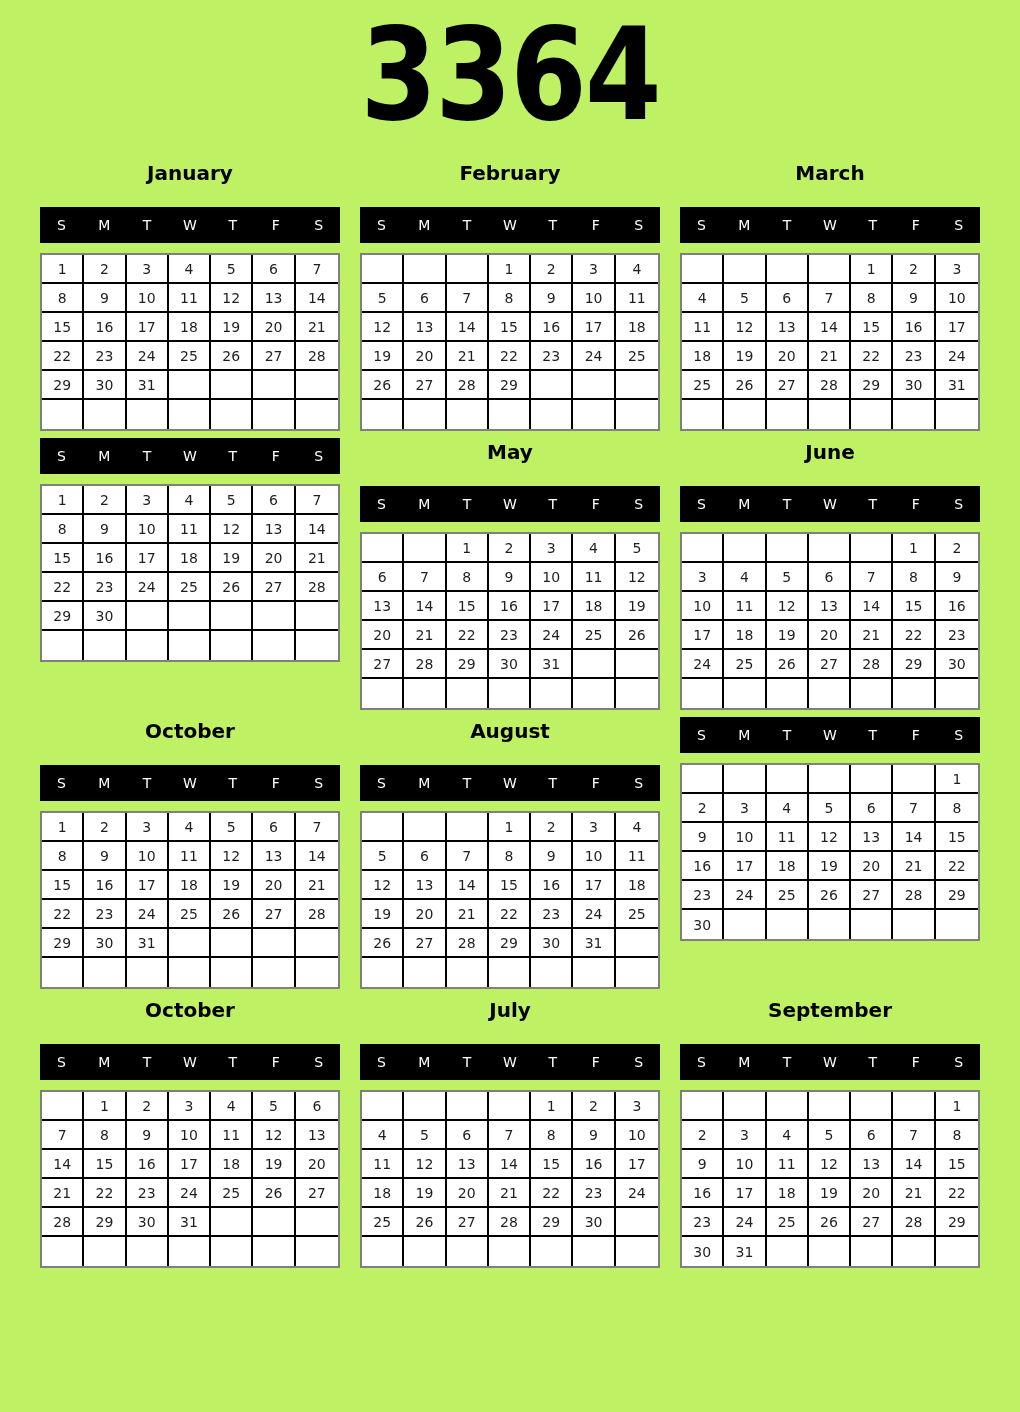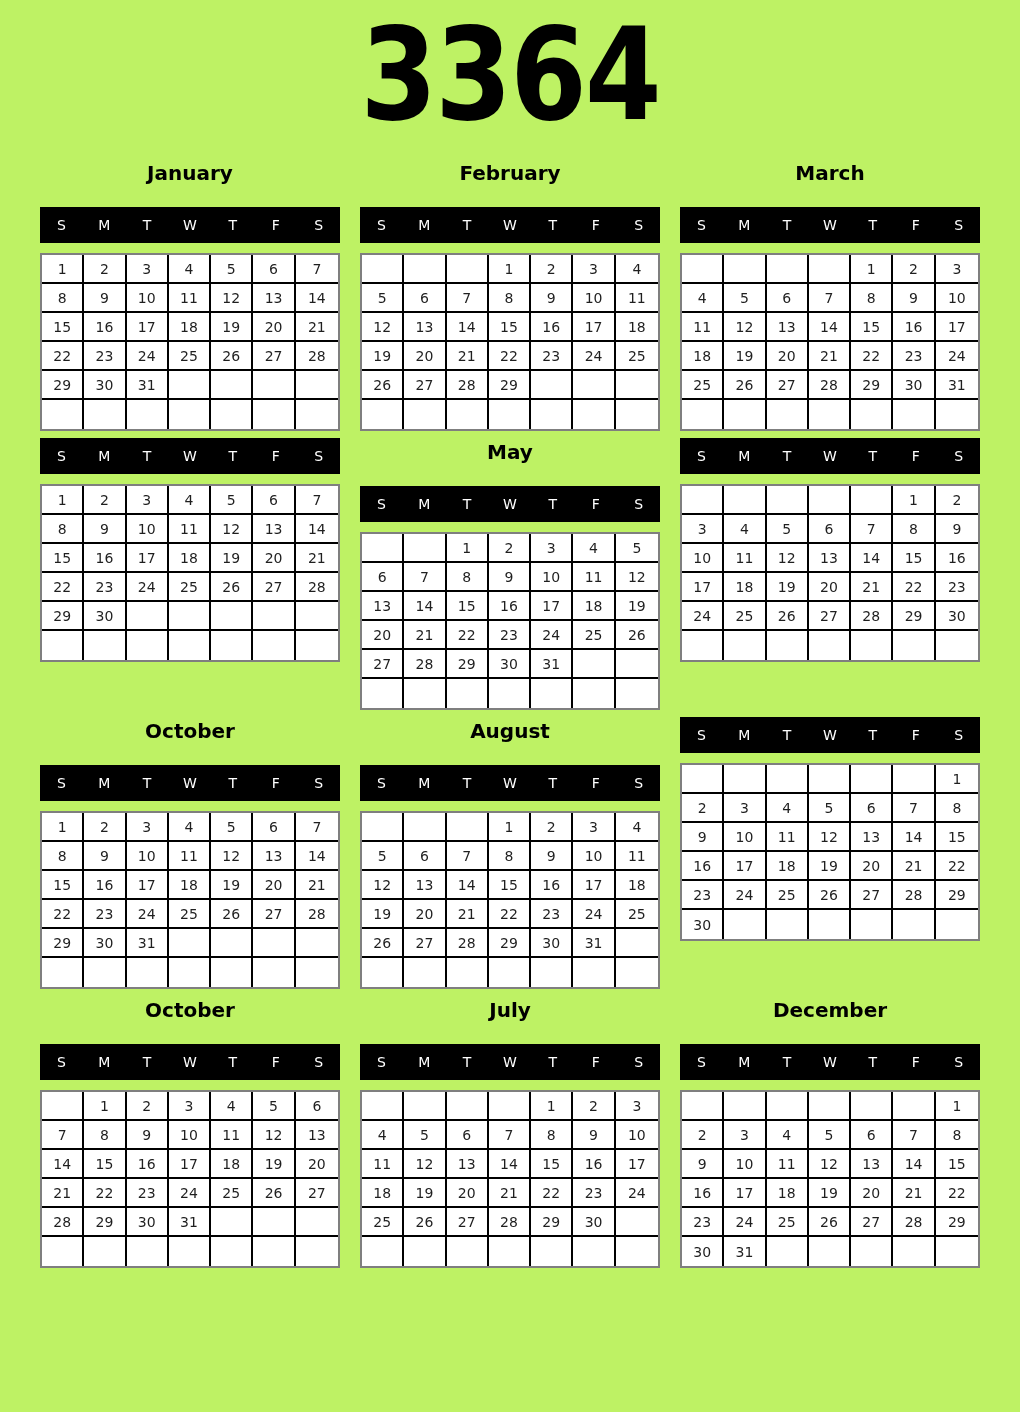--- a/index.html
+++ b/index.html
@@ -372,20 +372,21 @@
           <div class="cell lastrow"></div>
           <div class="cell lastrow"></div>
           <div class="cell lastrow"></div>
           <div class="cell lastrow"></div>
           <div class="cell lastrow"></div>
           <div class="cell lastcol lastrow"></div>
         </div>
   </div>
 
   <div class="month-block">
+    <div class="month-name">June</div>
     <div class="weekday-header">
           <div class="wd">S</div>
           <div class="wd">M</div>
           <div class="wd">T</div>
           <div class="wd">W</div>
           <div class="wd">T</div>
           <div class="wd">F</div>
           <div class="wd">S</div>
         </div>
     <div class="month-grid">
@@ -712,21 +713,21 @@
           <div class="cell lastrow"></div>
           <div class="cell lastrow"></div>
           <div class="cell lastrow"></div>
           <div class="cell lastrow"></div>
           <div class="cell lastrow"></div>
           <div class="cell lastcol lastrow"></div>
         </div>
   </div>
 
   <div class="month-block">
-    <div class="month-name">December</div>
+    <div class="month-name">September</div>
     <div class="weekday-header">
           <div class="wd">S</div>
           <div class="wd">M</div>
           <div class="wd">T</div>
           <div class="wd">W</div>
           <div class="wd">T</div>
           <div class="wd">F</div>
           <div class="wd">S</div>
         </div>
     <div class="month-grid">

